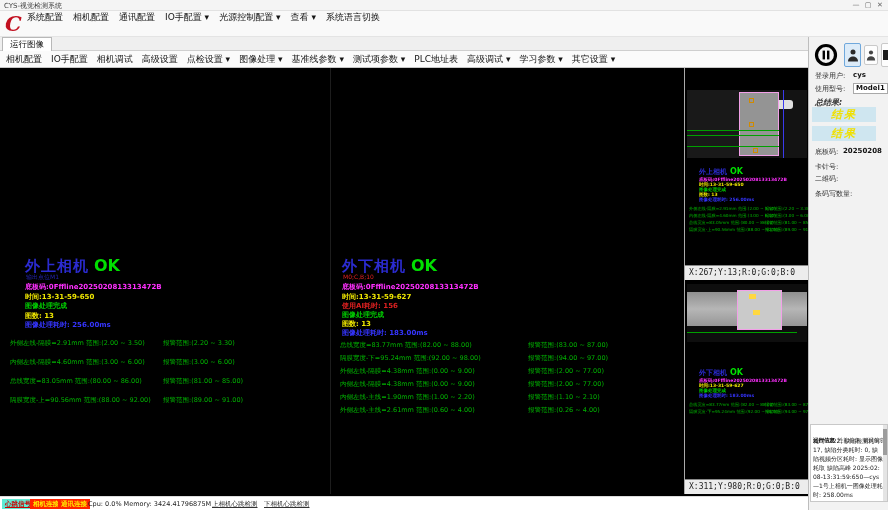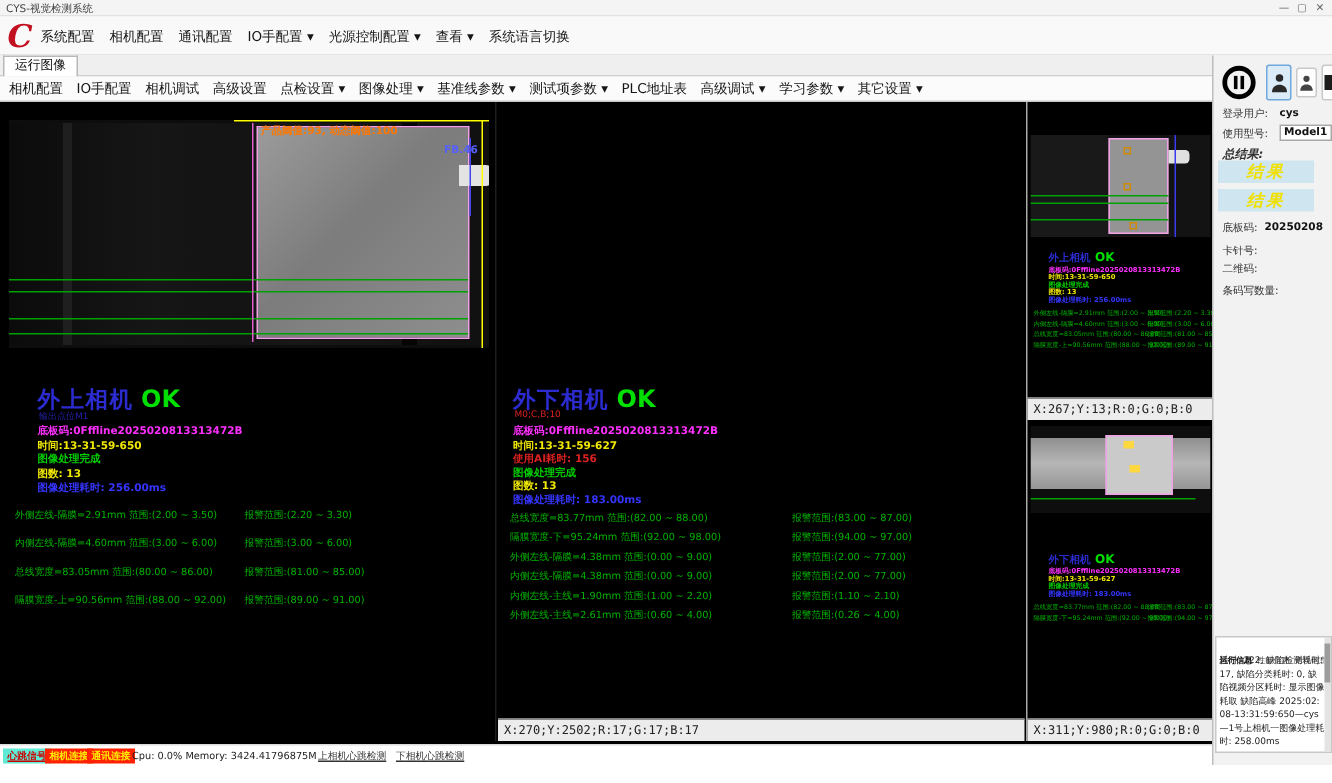--- a/index.html
+++ b/index.html
@@ -5,21 +5,21 @@
 *{margin:0;padding:0;box-sizing:border-box;}
 html,body{width:888px;height:522px;overflow:hidden;}
 body{font-family:"DejaVu Sans",sans-serif;background:#fff;position:relative;}
 .abs{position:absolute;}
 
 #titlebar{left:0;top:0;width:888px;height:11px;background:#f4f4f4;border-bottom:1px solid #e2e2e2;}
 #titlebar .t{position:absolute;left:4px;top:1px;font-size:7px;color:#444;white-space:nowrap;}
 .winctl{position:absolute;top:1px;font-size:7px;color:#666;width:12px;text-align:center;cursor:default;}
 #menubar{left:0;top:11px;width:888px;height:26px;background:#f9f9f9;border-bottom:1px solid #e4e4e4;}
 #logo{position:absolute;left:5px;top:0px;font-family:"DejaVu Serif",serif;font-style:italic;font-weight:bold;font-size:21px;color:#c21020;line-height:26px;}
-.menurow{position:absolute;left:27px;top:0;height:26px;display:flex;align-items:center;gap:10px;}
+.menurow{position:absolute;left:27px;top:0;height:26px;display:flex;align-items:flex-start;gap:10px;}
 .menurow span{font-size:9px;color:#151515;white-space:nowrap;}
 #tabrow{left:0;top:37px;width:808px;height:14px;background:#efefef;border-bottom:1px solid #cfcfcf;}
 #tab-run{position:absolute;left:2px;top:0;height:14px;background:#fff;border:1px solid #b8b8b8;border-bottom:none;padding:0 7px;font-size:8.5px;line-height:13px;color:#111;}
 #toolbar{left:0;top:51px;width:808px;height:17px;background:#fbfbfb;border-bottom:1px solid #c6c6c6;display:flex;align-items:center;gap:9px;padding-left:6px;}
 #toolbar span{font-size:9px;color:#151515;white-space:nowrap;}
 
 #main{left:0;top:68px;width:808px;height:428px;background:#000;}
 .panel{position:absolute;top:0;background:#000;}
 .pstatus{position:absolute;left:0;right:0;bottom:0;height:15px;background:#ececec;border-top:1px solid #8a8a8a;font-family:"DejaVu Sans Mono",monospace;font-size:8px;color:#222;line-height:14px;padding-left:4px;white-space:nowrap;overflow:hidden;}
 .cam{position:absolute;overflow:hidden;background:#0d0d0d;}
@@ -95,37 +95,20 @@
   <span>测试项参数 ▾</span>
   <span>PLC地址表</span>
   <span>高级调试 ▾</span>
   <span>学习参数 ▾</span>
   <span>其它设置 ▾</span>
 </div>
 
 <div class="abs" id="main">
 
   <div class="panel" style="left:0;width:331px;height:426px;border-right:1px solid #1d1d1d;">
-    <div class="cam" style="left:6px;top:12px;width:320px;height:152px;">
-      <div class="abs" style="left:0;top:2px;width:320px;height:148px;background:linear-gradient(90deg,#0b0b0b 0%,#161616 30%,#131313 48%,#181818 60%,#101010 100%);"></div>
-      <div class="abs" style="left:36px;top:2px;width:6px;height:148px;background:#1f1f1f;"></div>
-      <div class="abs" style="left:262px;top:2px;width:10px;height:148px;background:#050505;"></div>
-      <div class="abs" style="left:165px;top:4px;width:142px;height:142px;background:linear-gradient(135deg,#9b9b9b,#7c7c7c 45%,#8e8e8e);border:1px solid #f2a0e8;"></div>
-      <div class="abs" style="left:300px;top:30px;width:22px;height:14px;background:#e3e3e3;border-radius:0 4px 4px 0;"></div>
-      <div class="hline" style="left:0;top:106px;width:306px;"></div>
-      <div class="hline" style="left:0;top:114px;width:306px;"></div>
-      <div class="hline" style="left:0;top:132px;width:306px;"></div>
-      <div class="hline" style="left:0;top:142px;width:306px;"></div>
-      <div class="vline" style="left:315px;top:0;height:152px;background:#ffff00;"></div>
-      <div class="hline" style="left:150px;top:0;width:170px;background:#ffff00;height:1px;"></div>
-      <div class="vline" style="left:307px;top:12px;height:52px;background:#4444ee;"></div>
-      <div class="vline" style="left:162px;top:2px;height:146px;background:#e060d0;"></div>
-      <span class="abs" style="left:168px;top:2px;font-size:7px;color:#ff7700;font-weight:bold;">产品阈值:93, 动态阈值:100</span>
-      <span class="abs" style="left:290px;top:16px;font-size:7px;color:#5560ff;font-weight:bold;">FB.46</span>
-    </div>
     <div class="ptitle" style="left:25px;top:188px;"><span>外上相机</span><span class="ok">OK</span></div>
     <span class="abs c-dblu" style="left:26px;top:205px;font-size:6px;">输出点位M1</span>
     <span class="line7 c-mag" style="left:25px;top:214px;">底板码:0Fffline2025020813313472B</span>
     <span class="line7 c-yel" style="left:25px;top:224px;">时间:13-31-59-650</span>
     <span class="line7 c-grn" style="left:25px;top:233px;">图像处理完成</span>
     <span class="line7 c-yel" style="left:25px;top:243px;">图数: 13</span>
     <span class="line7 c-blu" style="left:25px;top:252px;">图像处理耗时: 256.00ms</span>
     <div>
       <span class="meas" style="left:10px;top:271px;">外侧左线-隔膜=2.91mm 范围:(2.00 ~ 3.50)</span>
       <span class="meas" style="left:163px;top:271px;">报警范围:(2.20 ~ 3.30)</span>
@@ -170,21 +153,20 @@
       <span class="meas" style="left:196px;top:312px;">报警范围:(2.00 ~ 77.00)</span>
     </div>
     <div>
       <span class="meas" style="left:8px;top:325px;">内侧左线-主线=1.90mm 范围:(1.00 ~ 2.20)</span>
       <span class="meas" style="left:196px;top:325px;">报警范围:(1.10 ~ 2.10)</span>
     </div>
     <div>
       <span class="meas" style="left:8px;top:338px;">外侧左线-主线=2.61mm 范围:(0.60 ~ 4.00)</span>
       <span class="meas" style="left:196px;top:338px;">报警范围:(0.26 ~ 4.00)</span>
     </div>
-    <div class="pstatus">X:270;Y:2502;R:17;G:17;B:17</div>
   </div>
 
   <div class="panel" style="left:684px;width:124px;height:212px;border-left:1px solid #aaa;">
     <div class="cam" style="left:2px;top:22px;width:120px;height:68px;background:#131313;">
       <div class="abs" style="left:0;top:0;width:52px;height:68px;background:#191919;"></div>
       <div class="abs" style="left:52px;top:2px;width:40px;height:64px;background:#949494;border:1px solid #f2a0e8;"></div>
       <div class="abs" style="left:92px;top:10px;width:14px;height:9px;background:#e0e0e0;border-radius:0 3px 3px 0;"></div>
       <div class="hline" style="left:0;top:40px;width:92px;"></div>
       <div class="hline" style="left:0;top:45px;width:92px;"></div>
       <div class="hline" style="left:0;top:56px;width:92px;"></div>

